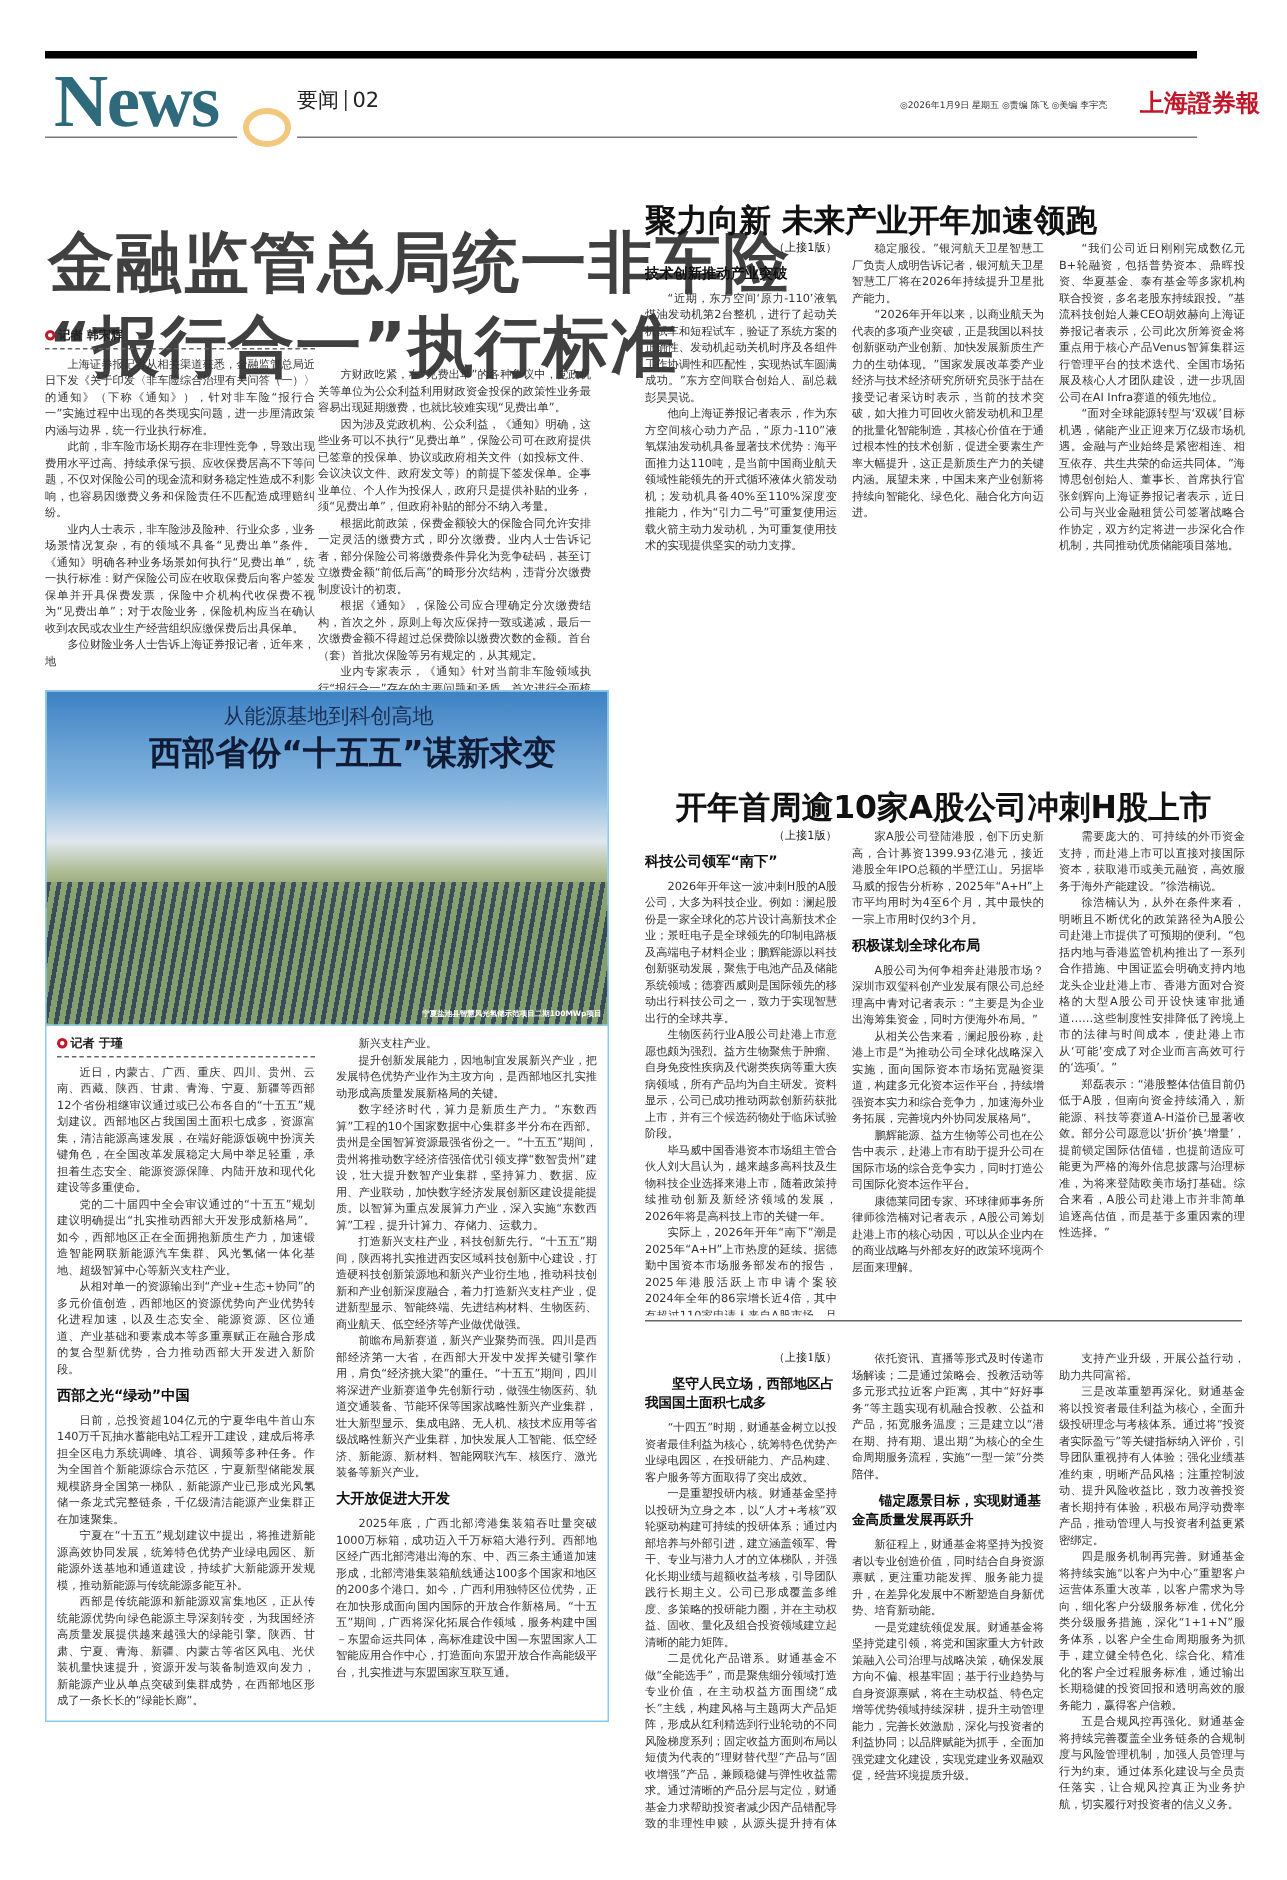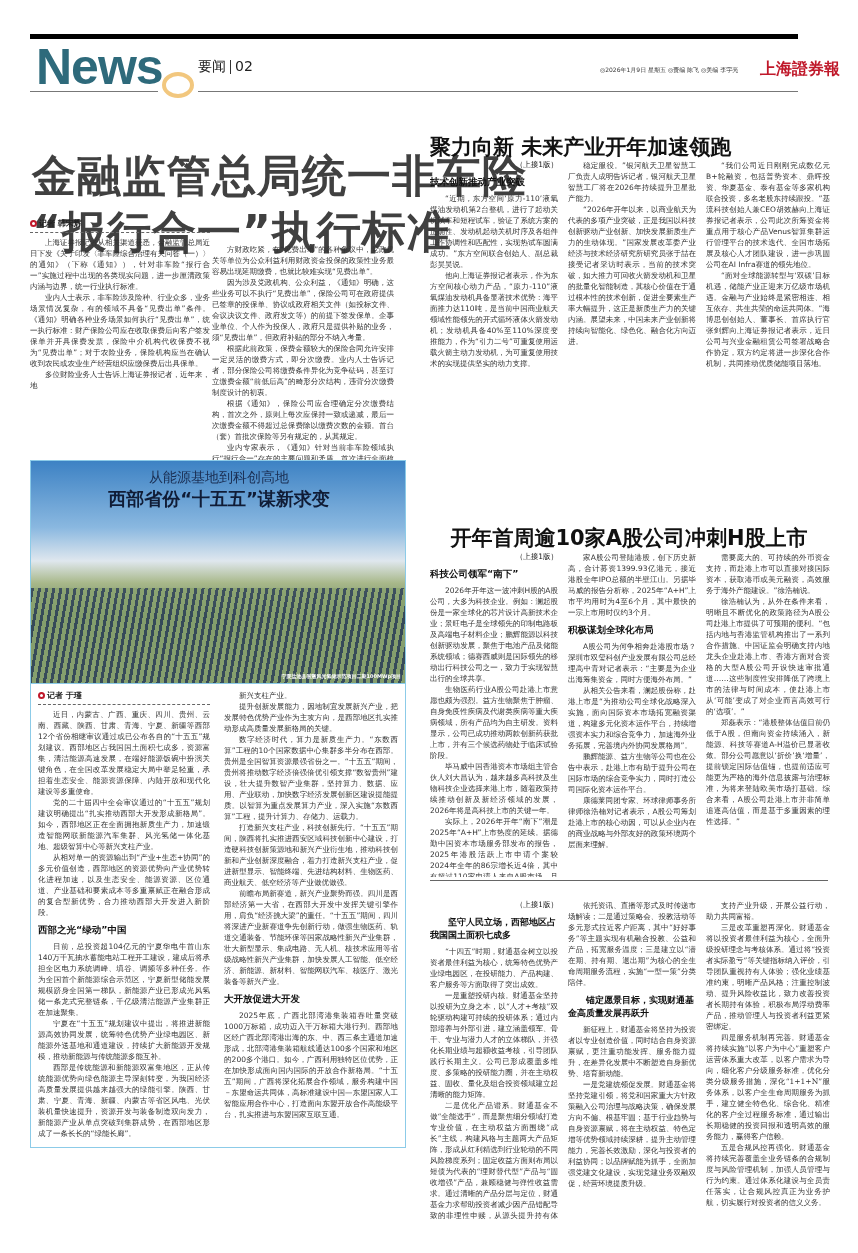--- a/index.html
+++ b/index.html
@@ -1,39 +1,39 @@
 <!DOCTYPE html>
 <html><head>
 <meta charset="utf-8">
 <style>
 *{margin:0;padding:0;box-sizing:border-box;}
 body{width:858px;height:1253px;background:#fff;font-family:"DejaVu Sans",sans-serif;color:#222;position:relative;overflow:hidden;}
 .abs{position:absolute;}
 .topbar{left:30px;top:34px;width:768px;height:5px;background:#000;}
-.logo{left:36px;top:42px;font-family:Liberation Sans, sans-serif;font-weight:bold;font-size:50px;color:#2e6a7b;letter-spacing:-1px;line-height:50px;}
+.logo{left:36px;top:42px;font-family:Liberation Serif, serif;font-weight:bold;font-size:50px;color:#2e6a7b;letter-spacing:-1px;line-height:50px;}
 .logo-bubble{left:162px;top:72px;width:32px;height:26px;border:4px solid #f2c77e;border-radius:50%;}
 .section{left:198px;top:58px;font-size:14px;color:#222;}
 .section .sep{display:inline-block;width:1px;height:14px;background:#333;margin:0 4px;vertical-align:middle;}
 .meta{left:600px;top:66px;font-size:6px;color:#333;}
 .brand{left:760px;top:59px;font-family:"DejaVu Serif",serif;font-size:16px;color:#c0182a;font-weight:bold;}
 .rule1{left:30px;top:91px;width:128px;height:1px;background:#777;}
 .rule2{left:198px;top:91px;width:600px;height:1px;background:#777;}
 .h1{left:32px;top:112px;font-size:44px;font-weight:bold;line-height:56px;color:#404040;letter-spacing:1px;margin-top:36px;}
 .byline{font-size:8px;font-weight:bold;color:#222;}
 .byline .dot{display:inline-block;width:7px;height:7px;border:2px solid #c0182a;border-radius:50%;margin-right:2px;vertical-align:middle;}
 .dash{border-bottom:1px dashed #666;}
 .col{font-size:7.5px;line-height:11px;color:#333;text-align:justify;}
 .col p{text-indent:2em;}
 .h2{font-size:21px;font-weight:bold;color:#111;}
 .sub{font-size:9.5px;font-weight:bold;color:#111;margin:6px 0 4px;}
 .tag{font-size:7.5px;font-weight:normal;color:#111;text-align:right;}
 .photo{left:30px;top:460px;width:376px;height:224px;background:linear-gradient(180deg,#3d82c4 0%,#8ab8e0 30%,#dfe7ee 45%,#a8b88a 55%,#5f7f5a 70%,#6d8a66 100%);overflow:hidden;border:1px solid #8ccbe8;}
 .photo .panels{position:absolute;left:0;right:0;bottom:0;height:95px;background:repeating-linear-gradient(100deg,#2e4058 0 3px,#8aa36f 3px 7px);opacity:.85;}
 .kicker{left:0;width:376px;top:8px;text-align:center;font-size:14px;color:#1a2e52;}
-.ptitle{left:0;width:376px;top:26px;text-align:center;font-size:18px;font-weight:bold;color:#101c36;}
+.ptitle{left:16px;width:376px;top:26px;text-align:center;font-size:22px;font-weight:bold;color:#101c36;}
 .caption{right:4px;bottom:4px;font-size:5px;color:#fff;font-weight:bold;}
 .box{left:30px;top:460px;width:376px;height:688px;border:1px solid #8ccbe8;}
 .hr{height:1px;background:#666;}
 .fund{font-family:"DejaVu Serif",serif;}
 </style>
 </head>
 <body>
 
 <div class="abs topbar"></div>
 <div class="abs logo">News</div>
@@ -47,20 +47,21 @@
 <div class="abs rule2"></div>
 
 <div class="abs h1">
   <div>金融监管总局统一非车险</div>
   <div>“报行合一”执行标准</div>
 </div>
 <div class="abs" style="left:30px;top:218px;width:180px;">
   <div class="byline dash" style="padding-bottom:3px;margin-bottom:4px;"><span class="dot"></span><span>记者 韩宋辉</span></div>
   <div class="col">
       <p>上海证券报记者从相关渠道获悉，金融监管总局近日下发《关于印发〈非车险综合治理有关问答（一）〉的通知》（下称《通知》），针对非车险“报行合一”实施过程中出现的各类现实问题，进一步厘清政策内涵与边界，统一行业执行标准。</p>
+      <p>此前，非车险市场长期存在非理性竞争，导致出现费用水平过高、持续承保亏损、应收保费居高不下等问题，不仅对保险公司的现金流和财务稳定性造成不利影响，也容易因缴费义务和保险责任不匹配造成理赔纠纷。</p>
       <p>业内人士表示，非车险涉及险种、行业众多，业务场景情况复杂，有的领域不具备“见费出单”条件。《通知》明确各种业务场景如何执行“见费出单”，统一执行标准：财产保险公司应在收取保费后向客户签发保单并开具保费发票，保险中介机构代收保费不视为“见费出单”；对于农险业务，保险机构应当在确认收到农民或农业生产经营组织应缴保费后出具保单。</p>
       <p>多位财险业务人士告诉上海证券报记者，近年来，地</p>
     </div>
 </div>
 <div class="abs" style="left:212px;top:218px;width:182px;margin-top:26px;">
   <div class="col">
       <p>方财政吃紧，在“见费出单”的各种争议中，党政机关等单位为公众利益利用财政资金投保的政策性业务最容易出现延期缴费，也就比较难实现“见费出单”。</p>
       <p>因为涉及党政机构、公众利益，《通知》明确，这些业务可以不执行“见费出单”，保险公司可在政府提供已签章的投保单、协议或政府相关文件（如投标文件、会议决议文件、政府发文等）的前提下签发保单。企事业单位、个人作为投保人，政府只是提供补贴的业务，须“见费出单”，但政府补贴的部分不纳入考量。</p>
       <p>根据此前政策，保费金额较大的保险合同允许安排一定灵活的缴费方式，即分次缴费。业内人士告诉记者，部分保险公司将缴费条件异化为竞争砝码，甚至订立缴费金额“前低后高”的畸形分次结构，违背分次缴费制度设计的初衷。</p>
       <p>根据《通知》，保险公司应合理确定分次缴费结构，首次之外，原则上每次应保持一致或递减，最后一次缴费金额不得超过总保费除以缴费次数的金额。首台（套）首批次保险等另有规定的，从其规定。</p>

